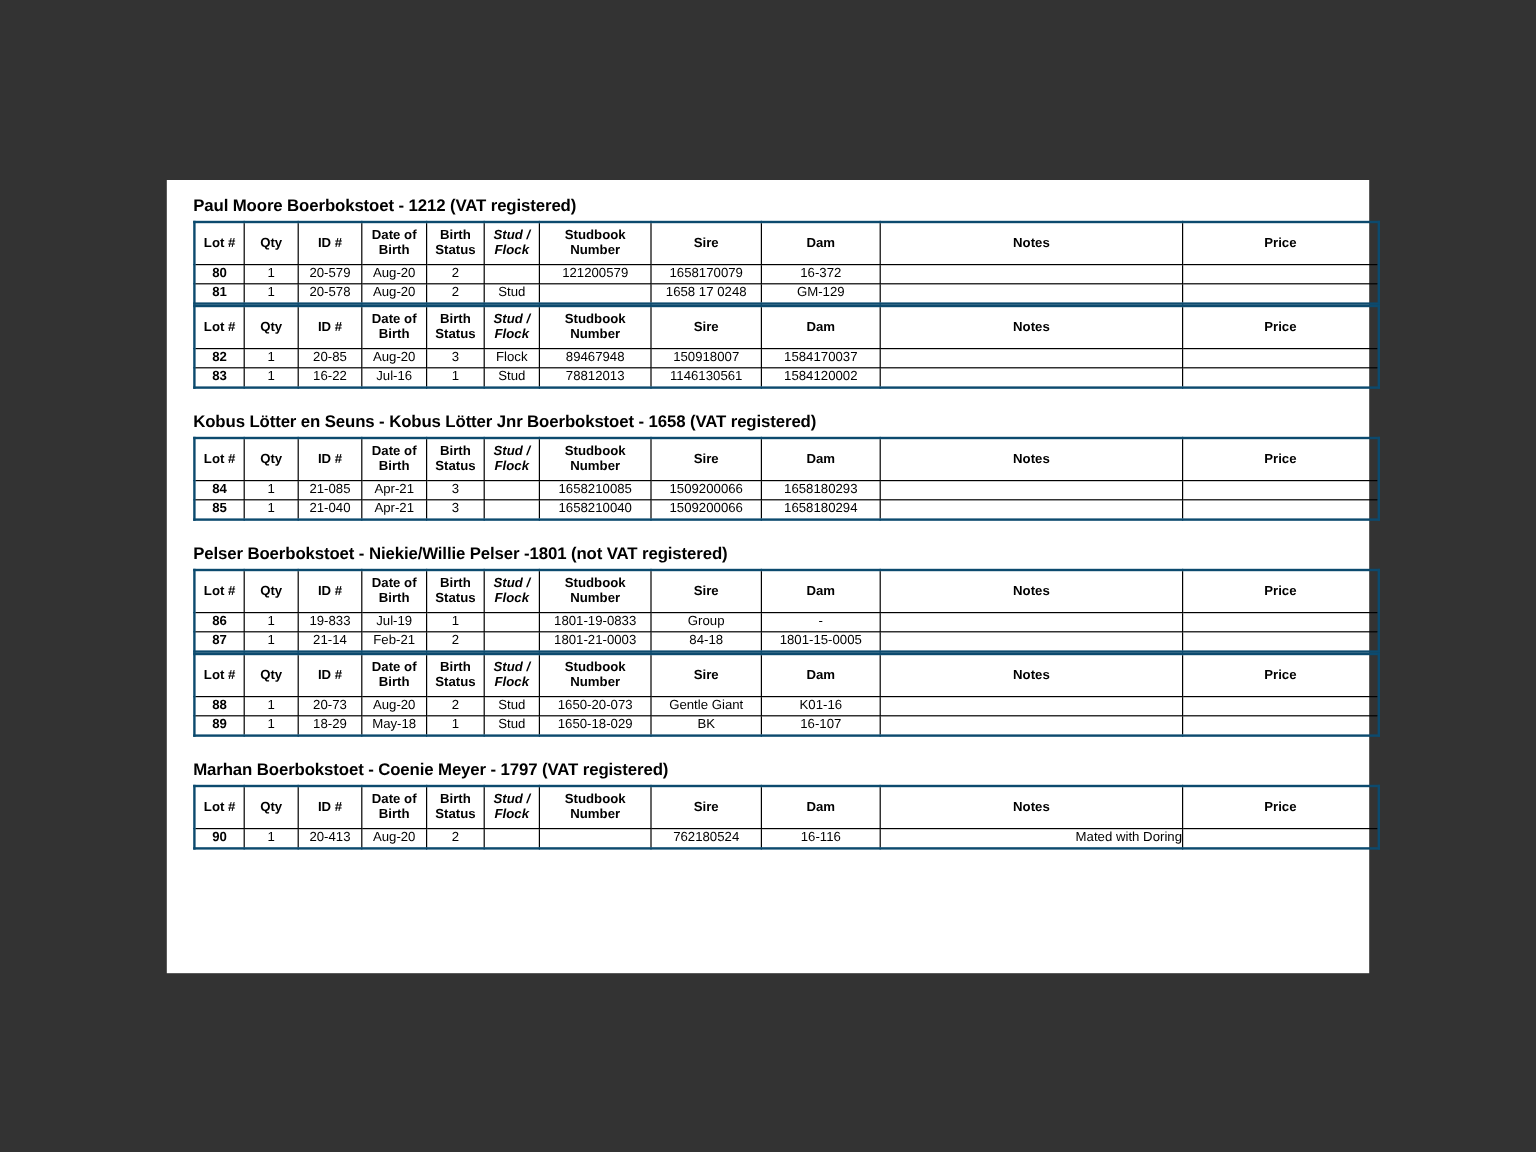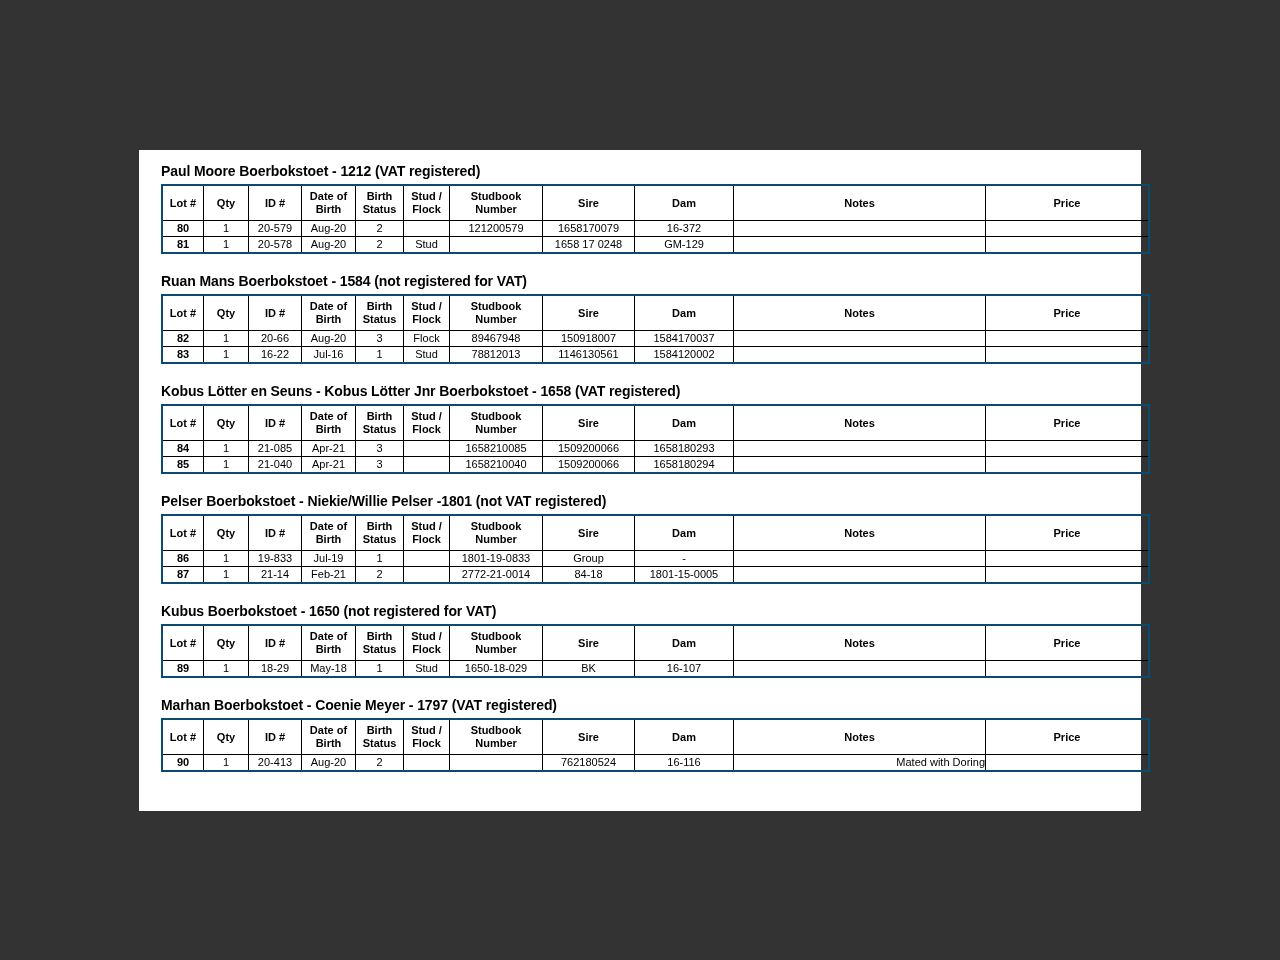--- a/index.html
+++ b/index.html
@@ -70,21 +70,21 @@
     white-space: nowrap;
   }
   table.lot-table td.col-lot   { font-weight: bold; }
   table.lot-table td.col-notes { text-align: right; padding-left: 4px; }
   
   table.lot-table th:nth-child(1)  { width: 36px;  }
   table.lot-table th:nth-child(2)  { width: 40px;  }
   table.lot-table th:nth-child(3)  { width: 48px;  }
   table.lot-table th:nth-child(4)  { width: 49px;  }
   table.lot-table th:nth-child(5)  { width: 43px; margin-top: 39px;  }
-  table.lot-table th:nth-child(6)  { width: 41px;  }
+  table.lot-table th:nth-child(6)  { width: 41px; font-style: italic;  }
   table.lot-table th:nth-child(7)  { width: 88px;  }
   table.lot-table th:nth-child(8)  { width: 87px;  }
   table.lot-table th:nth-child(9)  { width: 94px;  }
   table.lot-table th:nth-child(10) { width: 247px; }
   table.lot-table th:nth-child(11) { width: 158px; }
 </style>
 </head>
 <body>
 
 <div class="viewer">
@@ -134,42 +134,41 @@
                 <td class="col-sire">1658 17 0248</td>
                 <td class="col-dam">GM-129</td>
                 <td class="col-notes"></td>
                 <td class="col-price"></td>
               </tr>
             </tbody>
         </table>
       </div>
 
       <div class="section">
-        <div class="section-title">Ruan Mans Boerbokstoet - 1584 (not registered for VAT)</div>
         <table class="lot-table">
           <thead>
               <tr>
                 <th>Lot #</th>
                 <th>Qty</th>
                 <th>ID #</th>
                 <th>Date of Birth</th>
                 <th>Birth Status</th>
                 <th>Stud / Flock</th>
                 <th>Studbook Number</th>
                 <th>Sire</th>
                 <th>Dam</th>
                 <th>Notes</th>
                 <th>Price</th>
               </tr>
             </thead>
           <tbody>
               <tr>
                 <td class="col-lot">82</td>
                 <td class="col-qty">1</td>
-                <td class="col-id">20-66</td>
+                <td class="col-id">20-85</td>
                 <td class="col-dob">Aug-20</td>
                 <td class="col-birth-status">3</td>
                 <td class="col-stud-flock">Flock</td>
                 <td class="col-studbook">89467948</td>
                 <td class="col-sire">150918007</td>
                 <td class="col-dam">1584170037</td>
                 <td class="col-notes"></td>
                 <td class="col-price"></td>
               </tr>
               <tr>
@@ -270,49 +269,61 @@
                 <td class="col-notes"></td>
                 <td class="col-price"></td>
               </tr>
               <tr>
                 <td class="col-lot">87</td>
                 <td class="col-qty">1</td>
                 <td class="col-id">21-14</td>
                 <td class="col-dob">Feb-21</td>
                 <td class="col-birth-status">2</td>
                 <td class="col-stud-flock"></td>
-                <td class="col-studbook">2772-21-0014</td>
+                <td class="col-studbook">1801-21-0003</td>
                 <td class="col-sire">84-18</td>
                 <td class="col-dam">1801-15-0005</td>
                 <td class="col-notes"></td>
                 <td class="col-price"></td>
               </tr>
             </tbody>
         </table>
       </div>
 
       <div class="section">
-        <div class="section-title">Kubus Boerbokstoet - 1650 (not registered for VAT)</div>
-        <table class="lot-table">
-          <thead>
-              <tr>
-                <th>Lot #</th>
-                <th>Qty</th>
-                <th>ID #</th>
-                <th>Date of Birth</th>
-                <th>Birth Status</th>
-                <th>Stud / Flock</th>
-                <th>Studbook Number</th>
-                <th>Sire</th>
-                <th>Dam</th>
-                <th>Notes</th>
-                <th>Price</th>
-              </tr>
-            </thead>
-          <tbody>
+        <table class="lot-table">
+          <thead>
+              <tr>
+                <th>Lot #</th>
+                <th>Qty</th>
+                <th>ID #</th>
+                <th>Date of Birth</th>
+                <th>Birth Status</th>
+                <th>Stud / Flock</th>
+                <th>Studbook Number</th>
+                <th>Sire</th>
+                <th>Dam</th>
+                <th>Notes</th>
+                <th>Price</th>
+              </tr>
+            </thead>
+          <tbody>
+              <tr>
+                <td class="col-lot">88</td>
+                <td class="col-qty">1</td>
+                <td class="col-id">20-73</td>
+                <td class="col-dob">Aug-20</td>
+                <td class="col-birth-status">2</td>
+                <td class="col-stud-flock">Stud</td>
+                <td class="col-studbook">1650-20-073</td>
+                <td class="col-sire">Gentle Giant</td>
+                <td class="col-dam">K01-16</td>
+                <td class="col-notes"></td>
+                <td class="col-price"></td>
+              </tr>
               <tr>
                 <td class="col-lot">89</td>
                 <td class="col-qty">1</td>
                 <td class="col-id">18-29</td>
                 <td class="col-dob">May-18</td>
                 <td class="col-birth-status">1</td>
                 <td class="col-stud-flock">Stud</td>
                 <td class="col-studbook">1650-18-029</td>
                 <td class="col-sire">BK</td>
                 <td class="col-dam">16-107</td>

